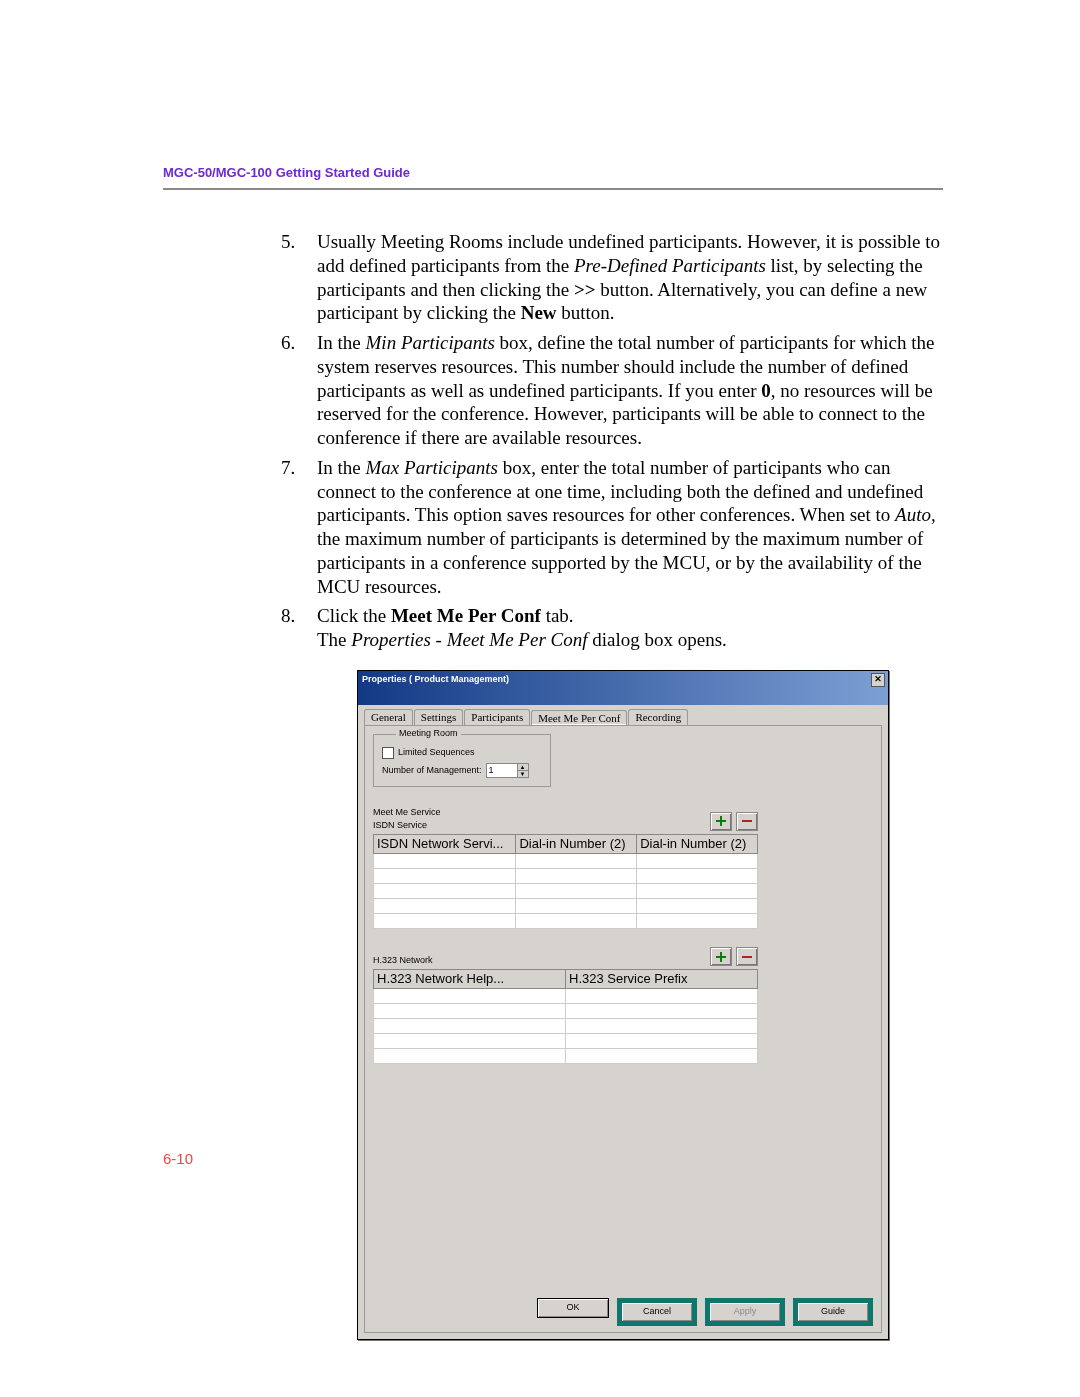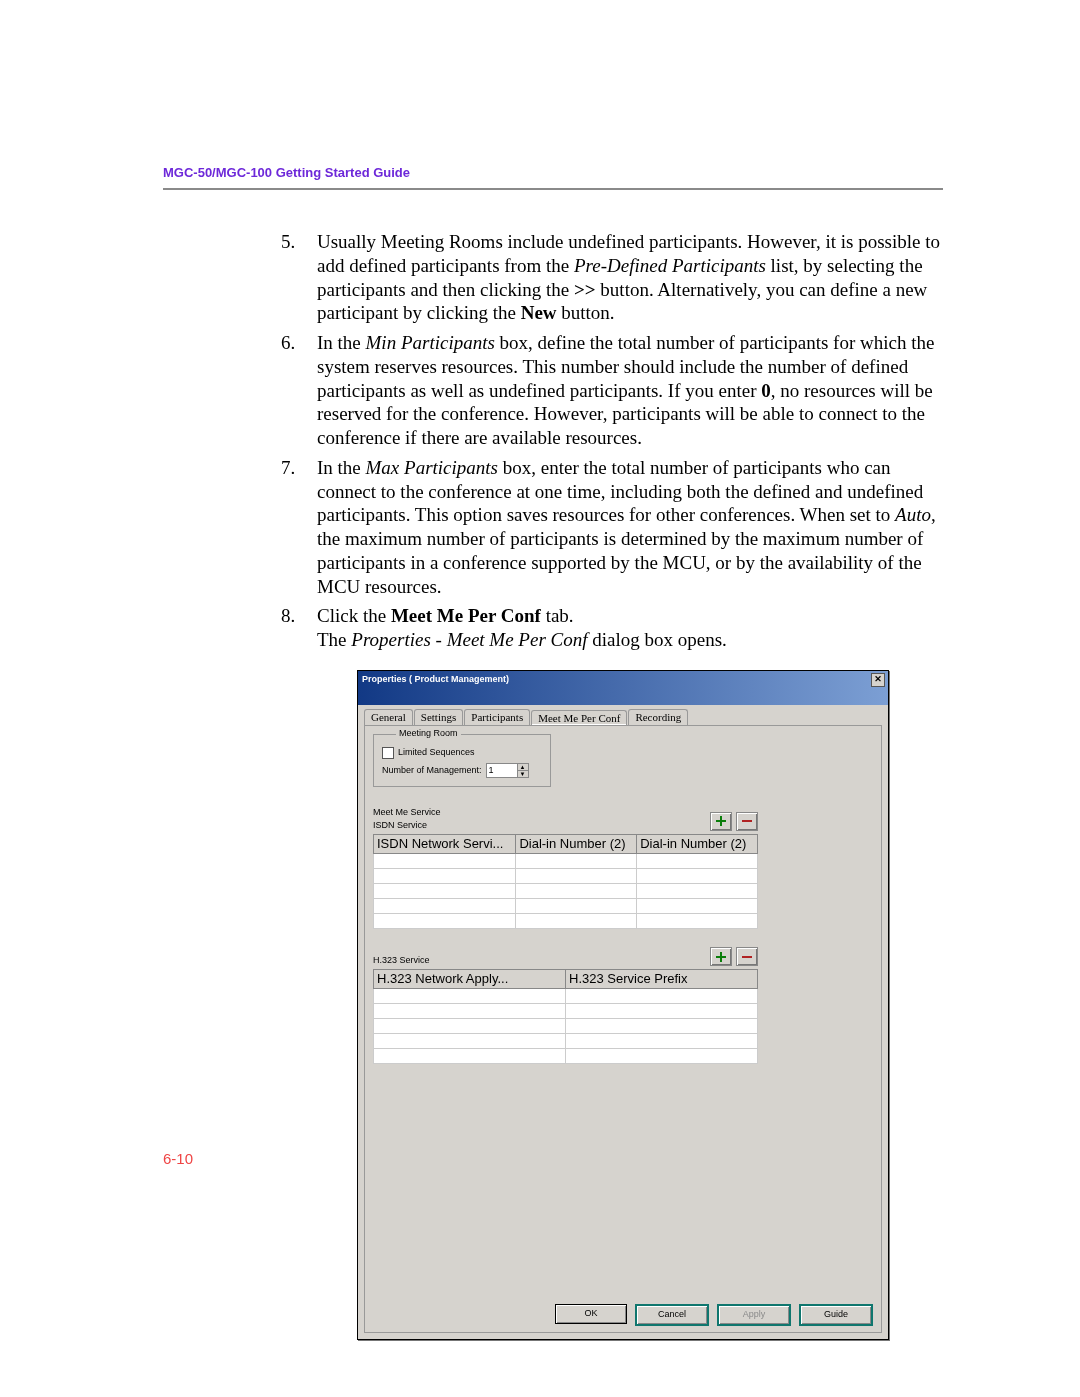--- a/index.html
+++ b/index.html
@@ -268,21 +268,21 @@
     right: 8px;
     bottom: 6px;
     display: flex;
     gap: 8px;
   }
   .winbtn {
     min-width: 58px;
     height: 18px;
     font-size: 9px;
     background: #d6d3ce;
-    border: 2px solid #0f766e;
+    border: 5px solid #0f766e;
     box-shadow: inset 1px 1px 0 #fff, inset -1px -1px 0 #888;
     text-align: center;
     line-height: 16px;
     padding: 0 6px;
     cursor: default;
   }
   .winbtn.default { border: 1px solid #000; }
   .winbtn.disabled { color: #8a8a8a; }
 
   .page-number {
@@ -402,35 +402,35 @@
                         <td></td>
                         <td></td>
                       </tr>
                 </tbody>
                   </table>
               </div>
 
               <div class="service-block">
                 <div class="service-title-row">
                   <div class="service-titles">
-                    <span>H.323 Service</span>
+                    <span>H.323 Network</span>
                   </div>
                   <div class="icon-btns">
                     <div class="wbtn">
                         <span class="icon-plus"></span>
                       </div>
                     <div class="wbtn">
                         <span class="icon-minus"></span>
                       </div>
                   </div>
                 </div>
                 <table class="grid-table">
                   <tbody>
                       <tr>
-                    <th style="width:50%">H.323 Network Apply...</th>
+                    <th style="width:50%">H.323 Network Help...</th>
                     <th style="width:50%">H.323 Service Prefix</th>
                   </tr>
                   <tr>
                         <td></td>
                         <td></td>
                       </tr>
                   <tr>
                         <td></td>
                         <td></td>
                       </tr>

